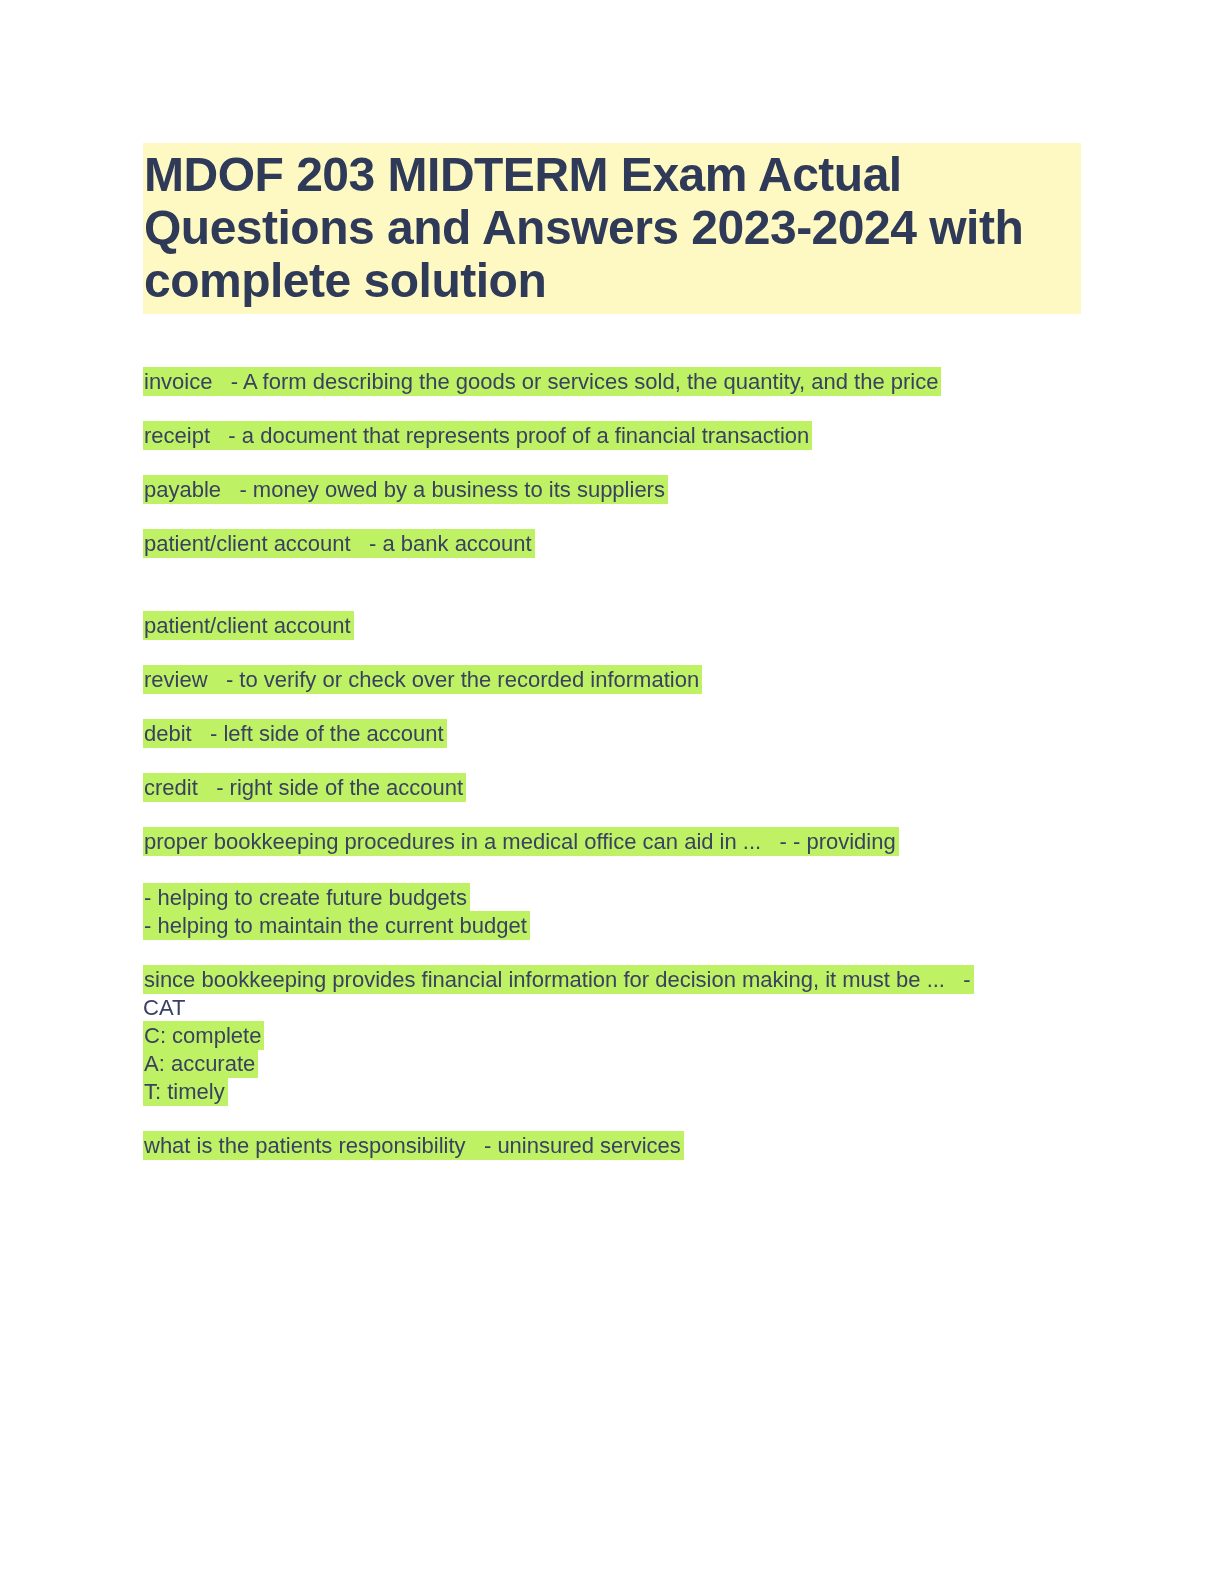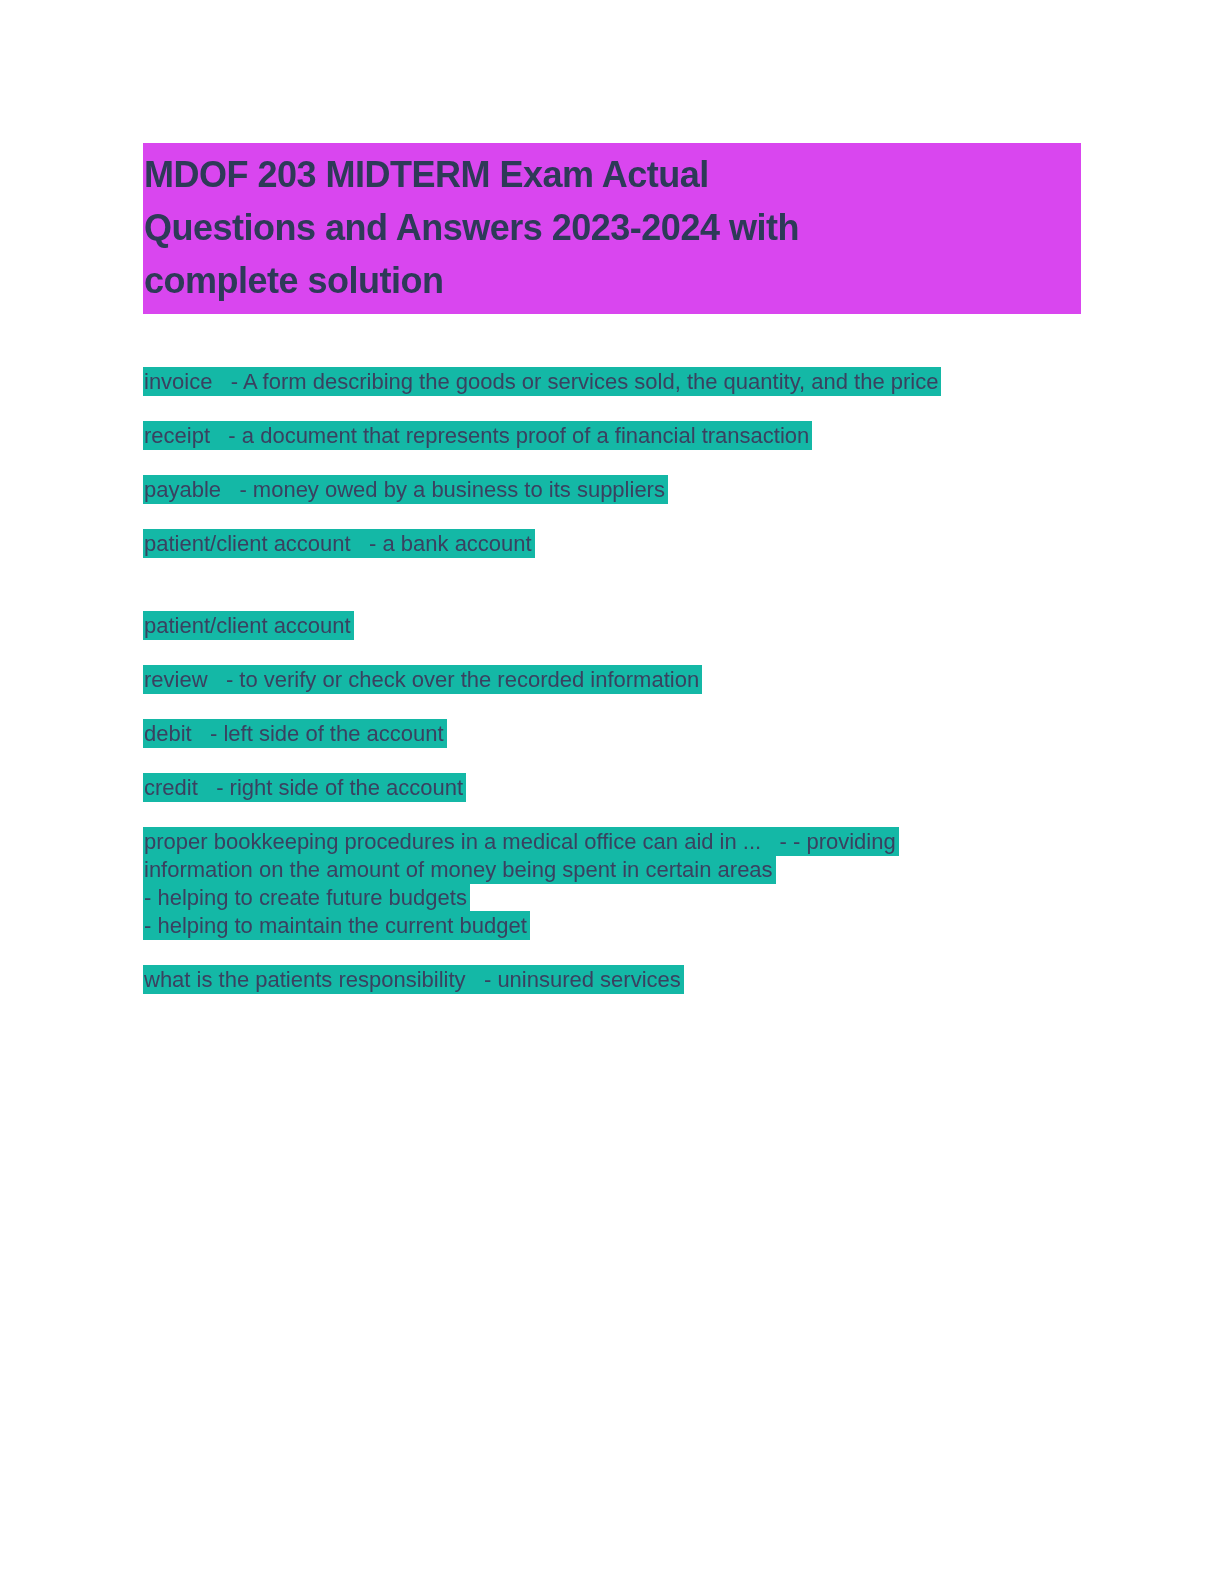--- a/index.html
+++ b/index.html
@@ -15,40 +15,40 @@
     overflow: hidden;
   }
   .page {
     position: absolute;
     left: 143px;
     top: 143px;
     width: 938px;
   }
   .title {
     margin: 0;
-    background: #d946ef;
+    background: #fef9c3;
     color: #2e3a58;
-    font-size: 36px;
+    font-size: 48px;
     line-height: 53px;
     font-weight: bold;
     padding: 5px 0 7px 1px;
     letter-spacing: -0.5px;
   }
   .qa-list {
     margin-top: 54px;
   }
   p.qa {
     margin: 0 0 26px 0;
     font-size: 22px;
     line-height: 28px;
     color: #3a4160;
     white-space: pre-wrap;
   }
   p.qa span.hl {
-    background: #14b8a6;
+    background: #bef264;
     padding: 2px 3px 2px 1px;
   }
   p.qa span.nohl {
     background: transparent;
     padding: 2px 0;
   }
 </style>
 </head>
 <body>
 
@@ -56,16 +56,17 @@
   <h1 class="title"><span>MDOF 203 MIDTERM Exam Actual</span><br><span>Questions and Answers 2023-2024 with</span><br><span>complete solution</span></h1>
   <div class="qa-list" id="qa-list">
       <p class="qa"><span class="hl">invoice   - A form describing the goods or services sold, the quantity, and the price</span></p>
       <p class="qa"><span class="hl">receipt   - a document that represents proof of a financial transaction</span></p>
       <p class="qa"><span class="hl">payable   - money owed by a business to its suppliers</span></p>
       <p class="qa"><span class="hl">patient/client account   - a bank account</span></p>
       <p class="qa"><br><span class="hl">patient/client account</span></p>
       <p class="qa"><span class="hl">review   - to verify or check over the recorded information</span></p>
       <p class="qa"><span class="hl">debit   - left side of the account</span></p>
       <p class="qa"><span class="hl">credit   - right side of the account</span></p>
-      <p class="qa"><span class="hl">proper bookkeeping procedures in a medical office can aid in ...   - - providing</span><br><span class="hl">information on the amount of money being spent in certain areas</span><br><span class="hl">- helping to create future budgets</span><br><span class="hl">- helping to maintain the current budget</span></p>
+      <p class="qa"><span class="hl">proper bookkeeping procedures in a medical office can aid in ...   - - providing</span><br><br><span class="hl">- helping to create future budgets</span><br><span class="hl">- helping to maintain the current budget</span></p>
+      <p class="qa"><span class="hl">since bookkeeping provides financial information for decision making, it must be ...   -</span><br><span class="nohl">CAT</span><br><span class="hl">C: complete</span><br><span class="hl">A: accurate</span><br><span class="hl">T: timely</span></p>
       <p class="qa"><span class="hl">what is the patients responsibility   - uninsured services</span></p>
     </div>
 </div>
 
 </body></html>

